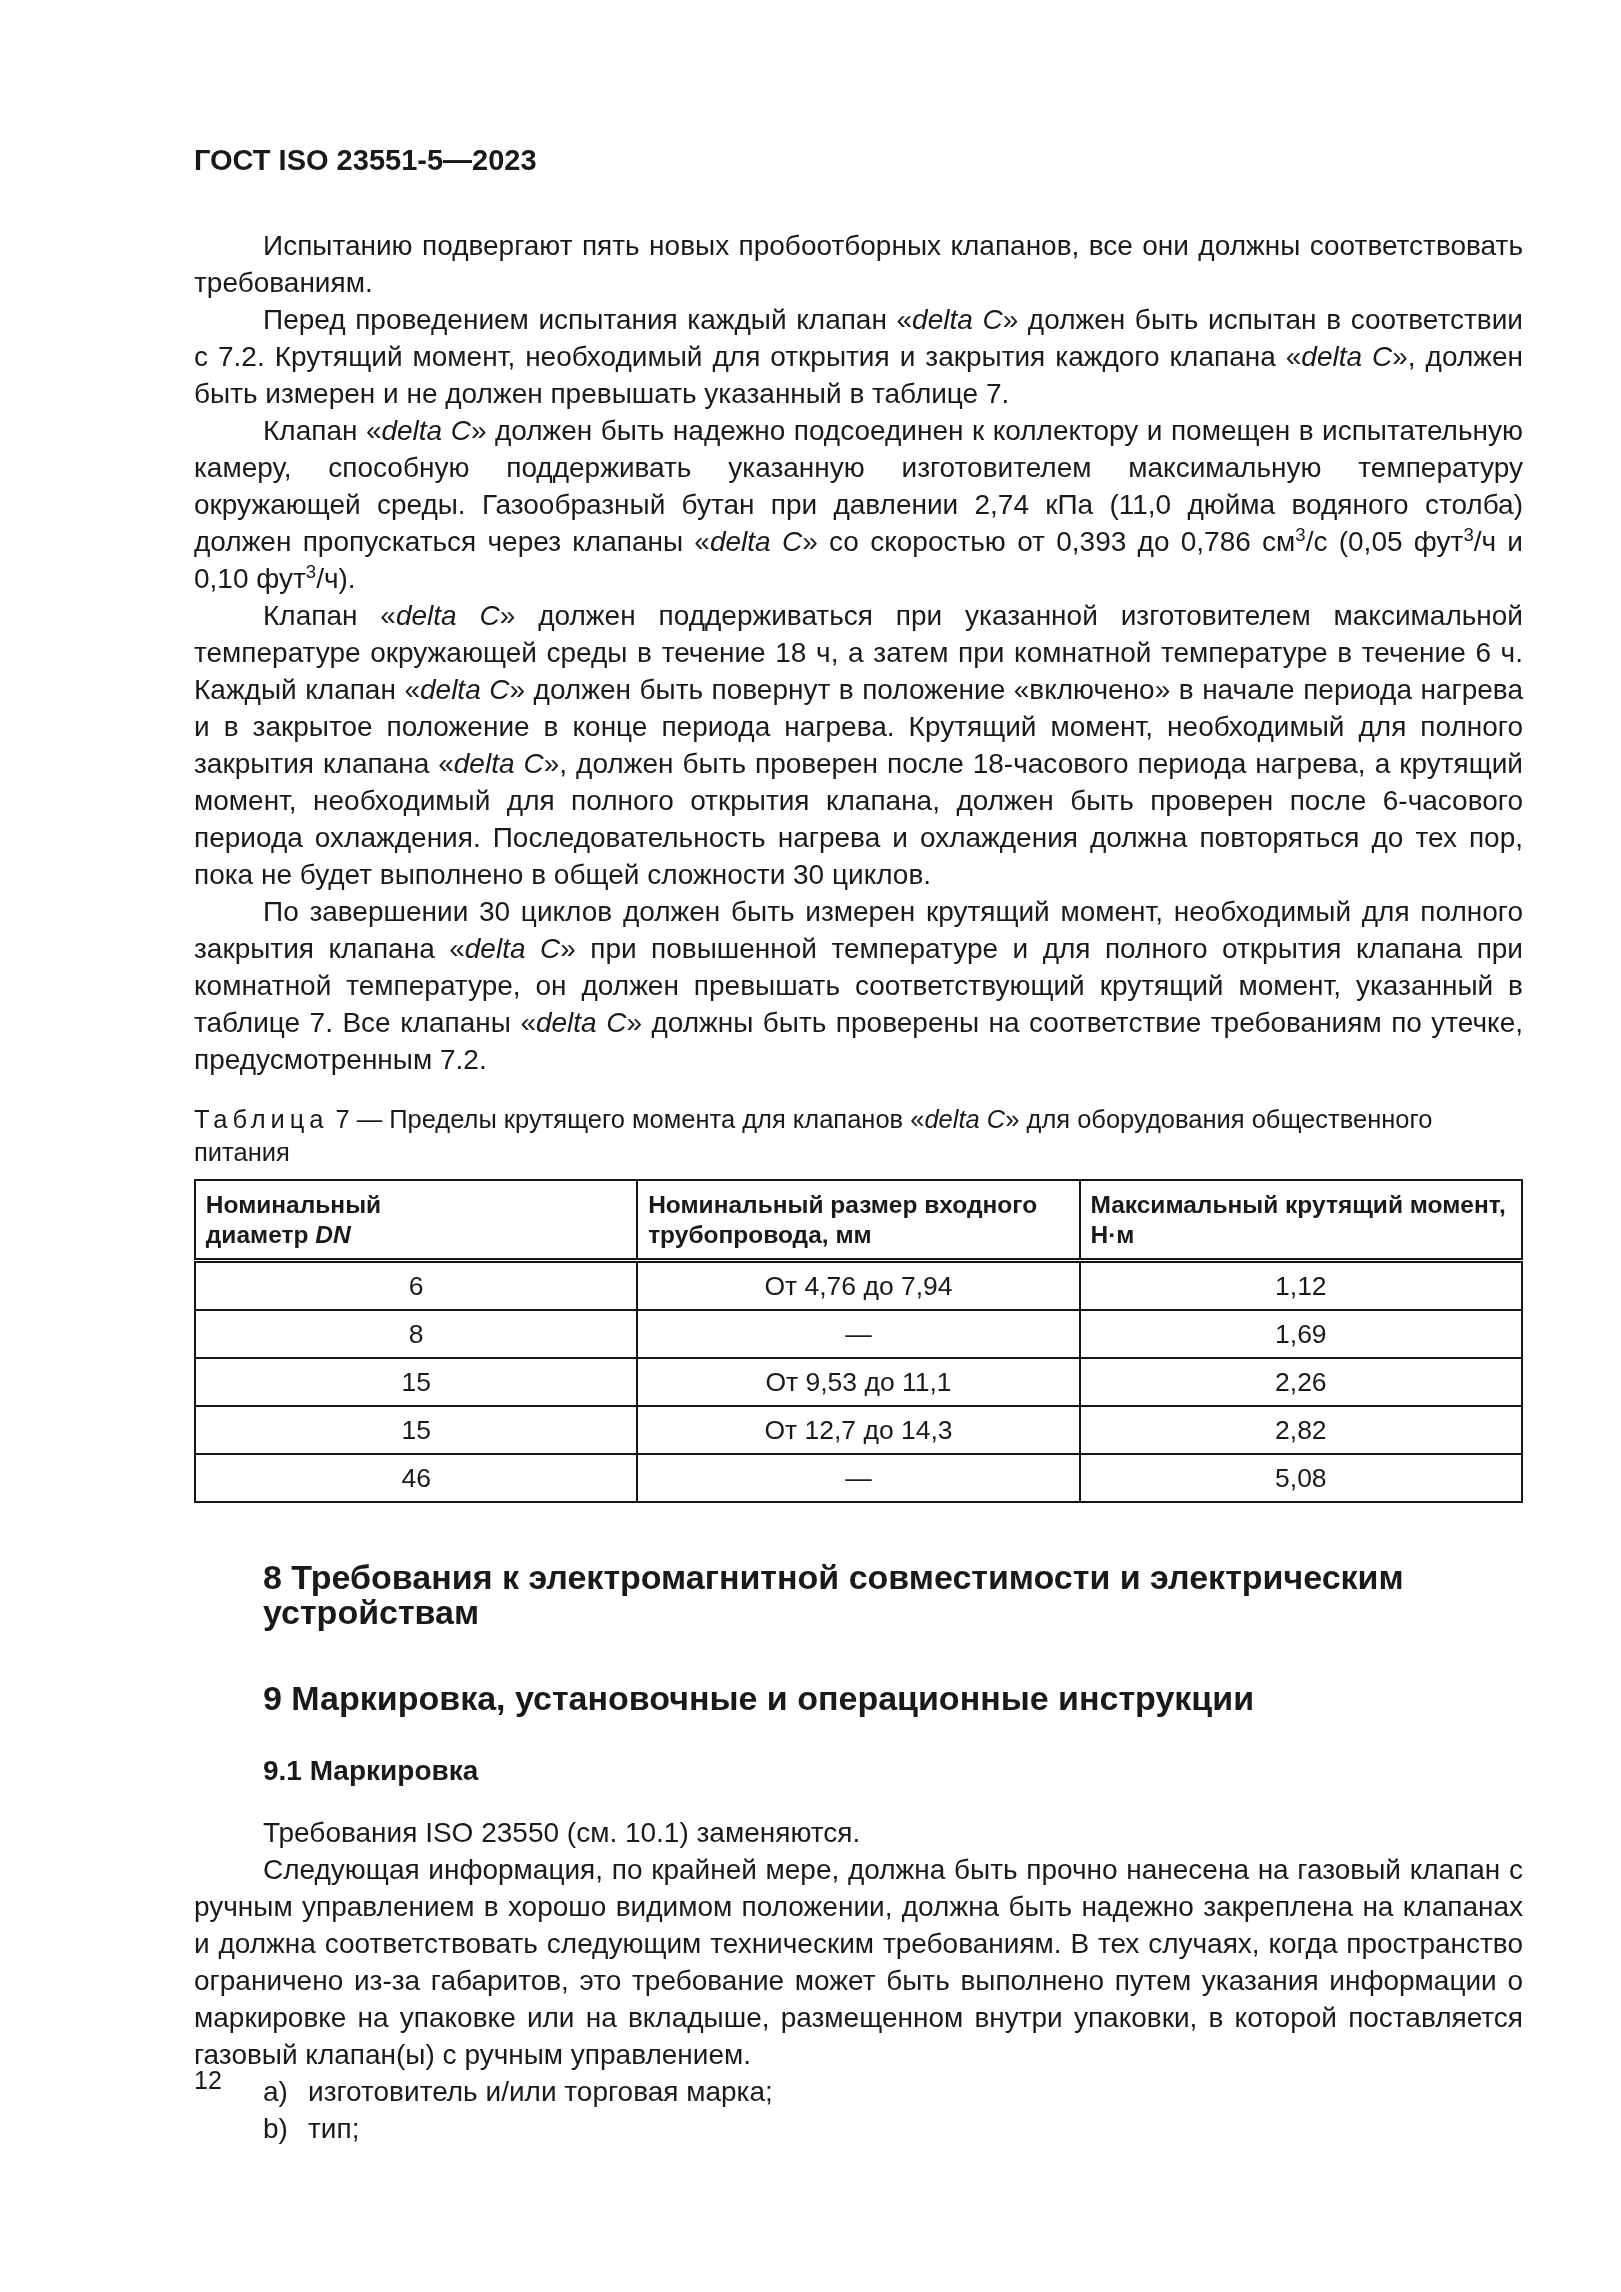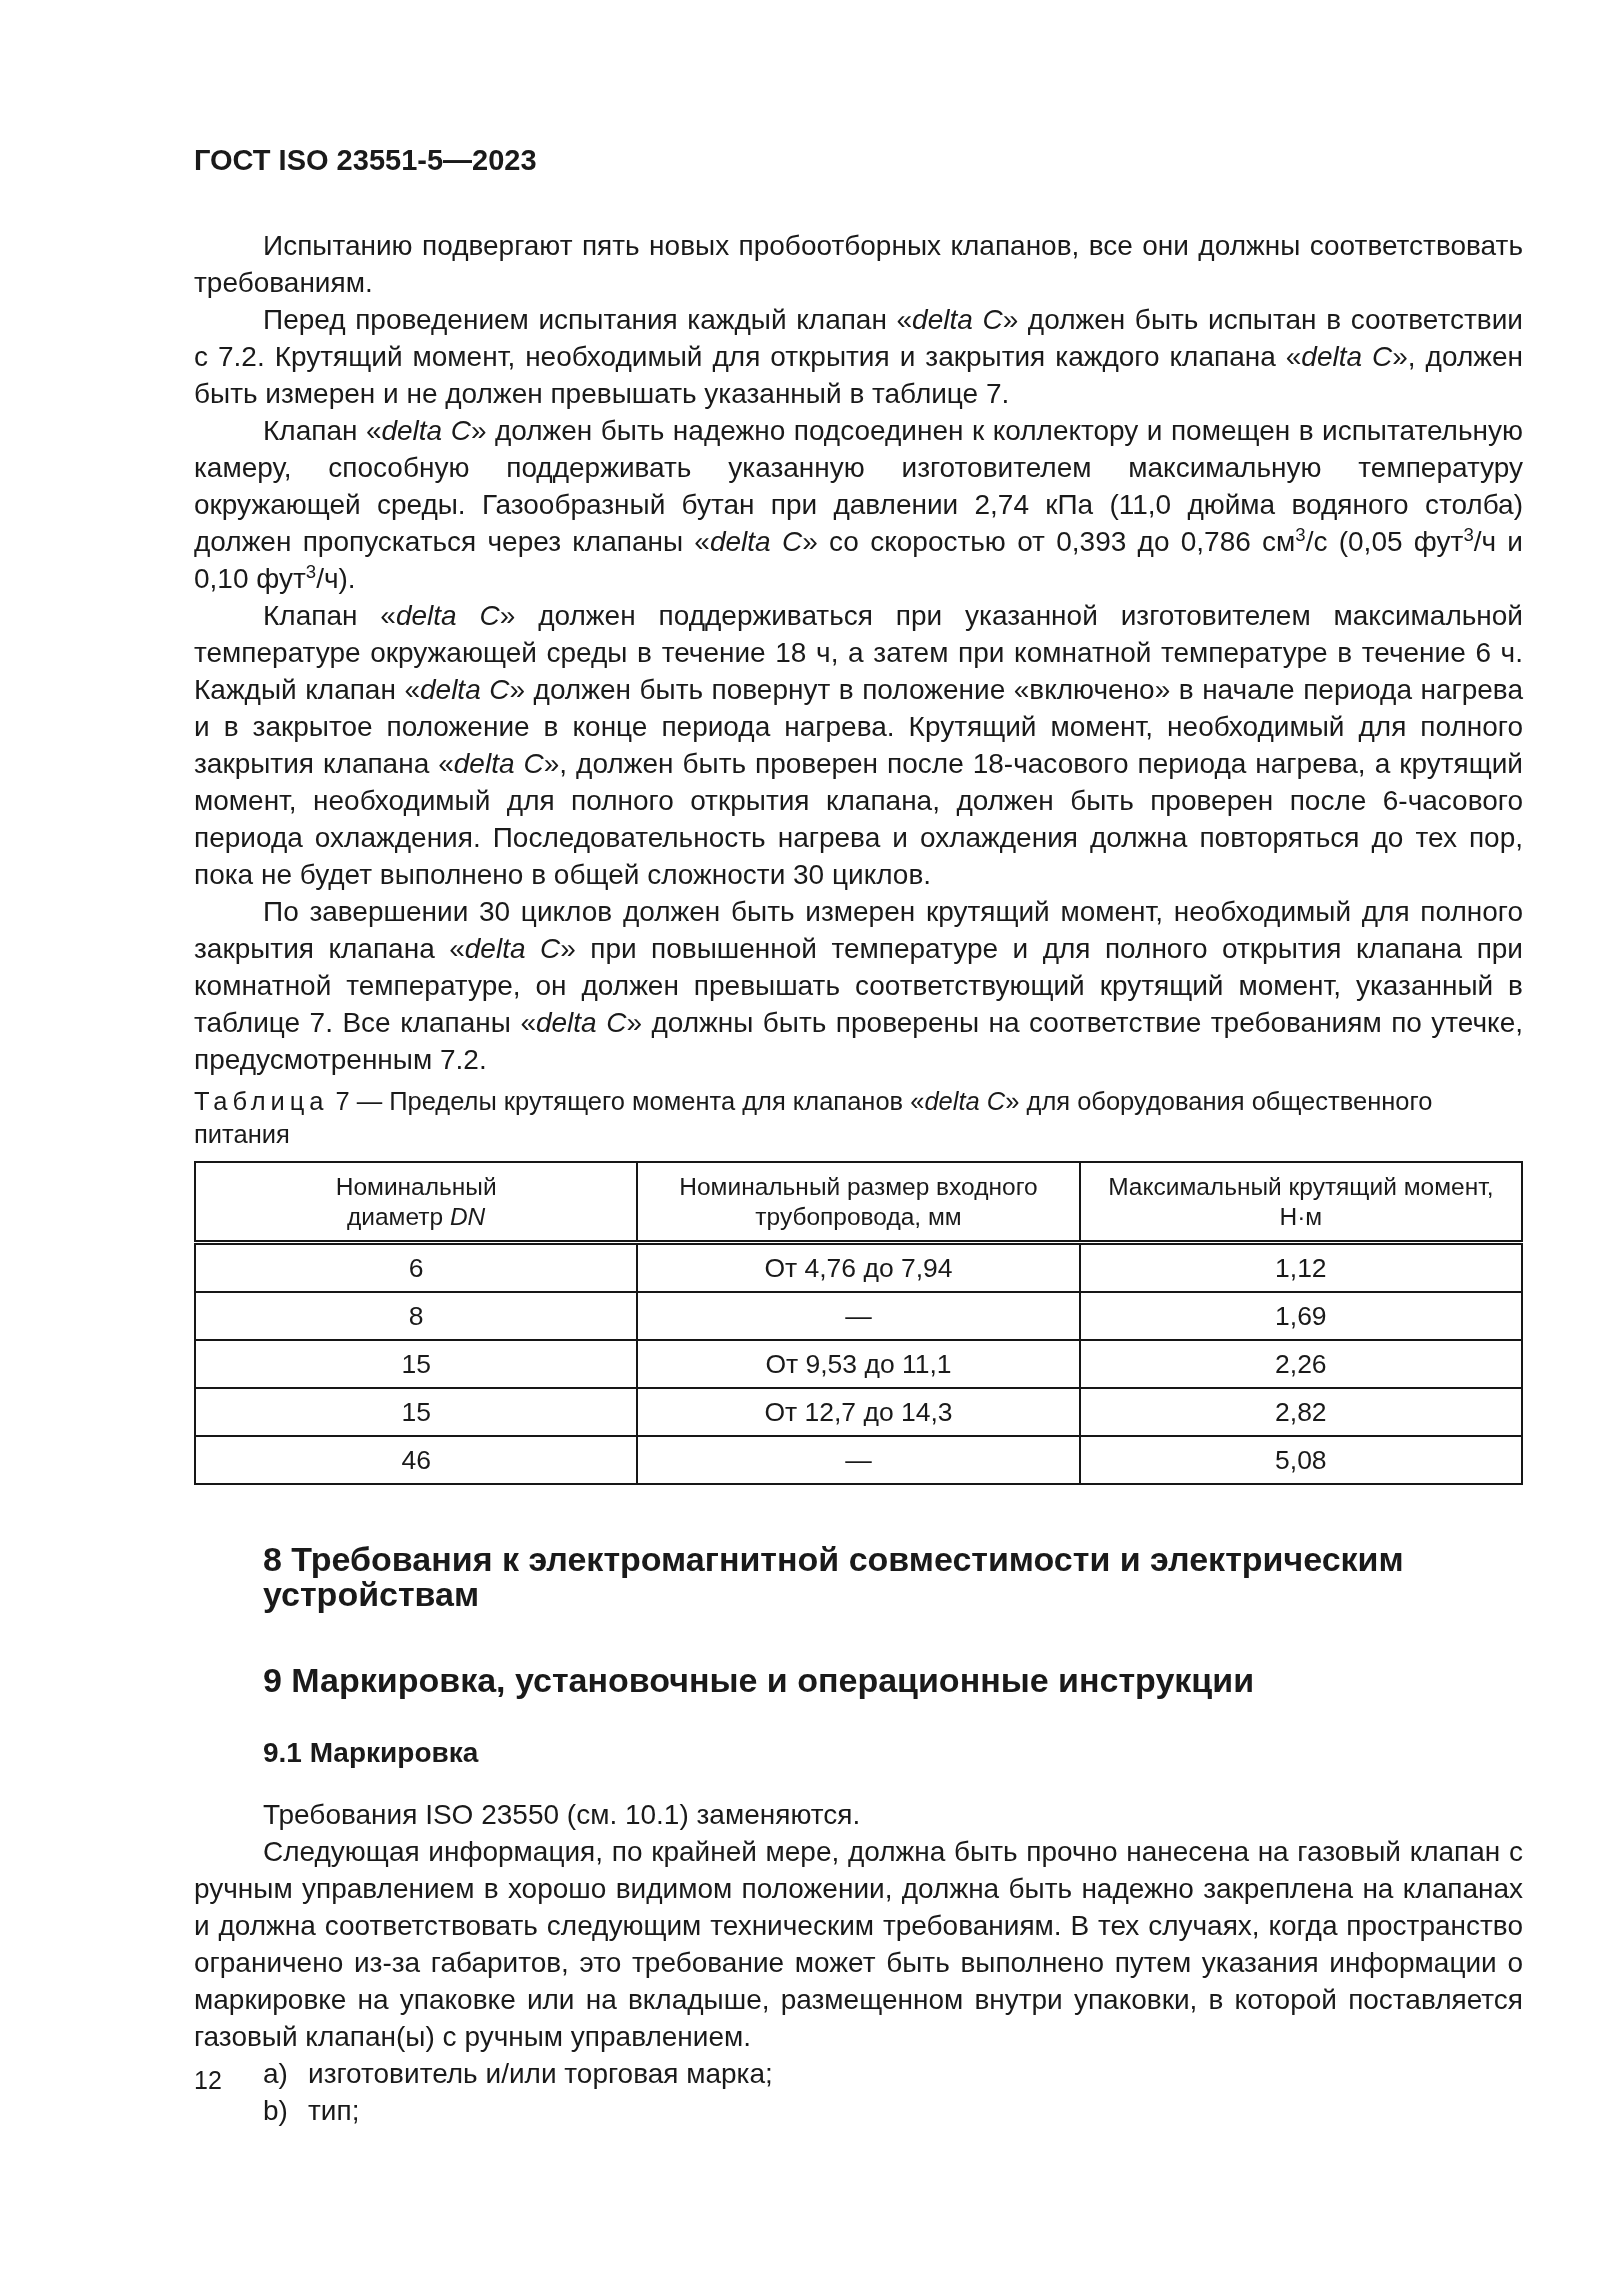--- a/index.html
+++ b/index.html
@@ -30,39 +30,39 @@
     font-size: 28px;
     line-height: 37px;
     text-align: justify;
     text-indent: 69px;
   }
   p.body sup { font-size: 18.6px; line-height: 0; vertical-align: super; }
   i { font-style: italic; }
   .spaced { letter-spacing: 4.9px; }
 
   .table-caption {
-    margin-top: 7px;
+    margin-top: 25px;
     margin-bottom: 9.8px;
     font-size: 25.5px;
     line-height: 33px;
   }
   table.t7 {
     width: 100%;
     border-collapse: collapse;
     border: 2.9px solid #161616;
     table-layout: fixed;
   }
   table.t7 th {
-    font-weight: normal;
+    font-weight: bold;
     font-size: 24.5px;
     line-height: 30px;
     padding: 8.8px 9.8px;
     border: 2px solid #161616;
     border-bottom: 5.9px double #161616;
-    text-align: center;
+    text-align: left;
     vertical-align: middle;
   }
   table.t7 td {
     font-size: 26.5px;
     border: 2px solid #161616;
     border-top-width: 2.9px;
     height: 46px;
     padding: 0 5.9px;
     text-align: center;
     vertical-align: middle;

